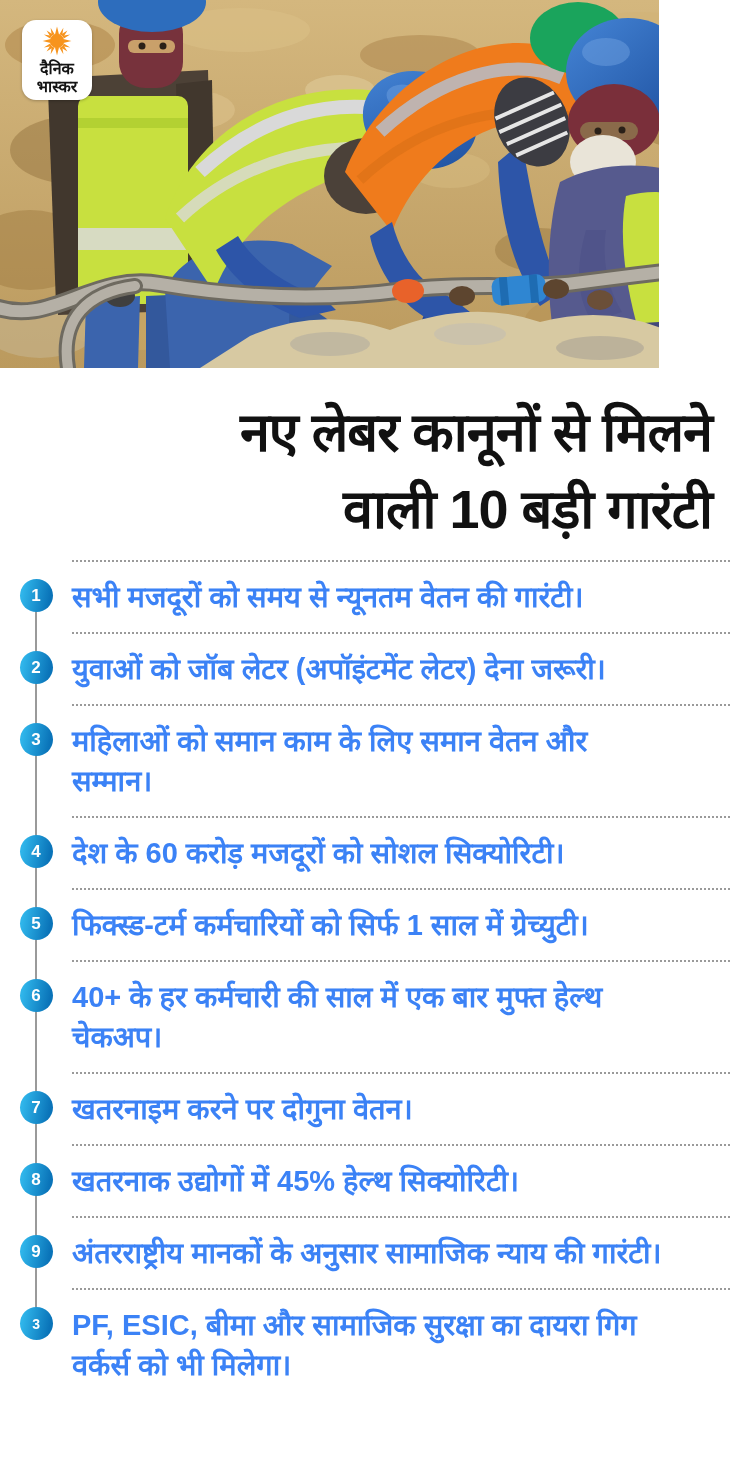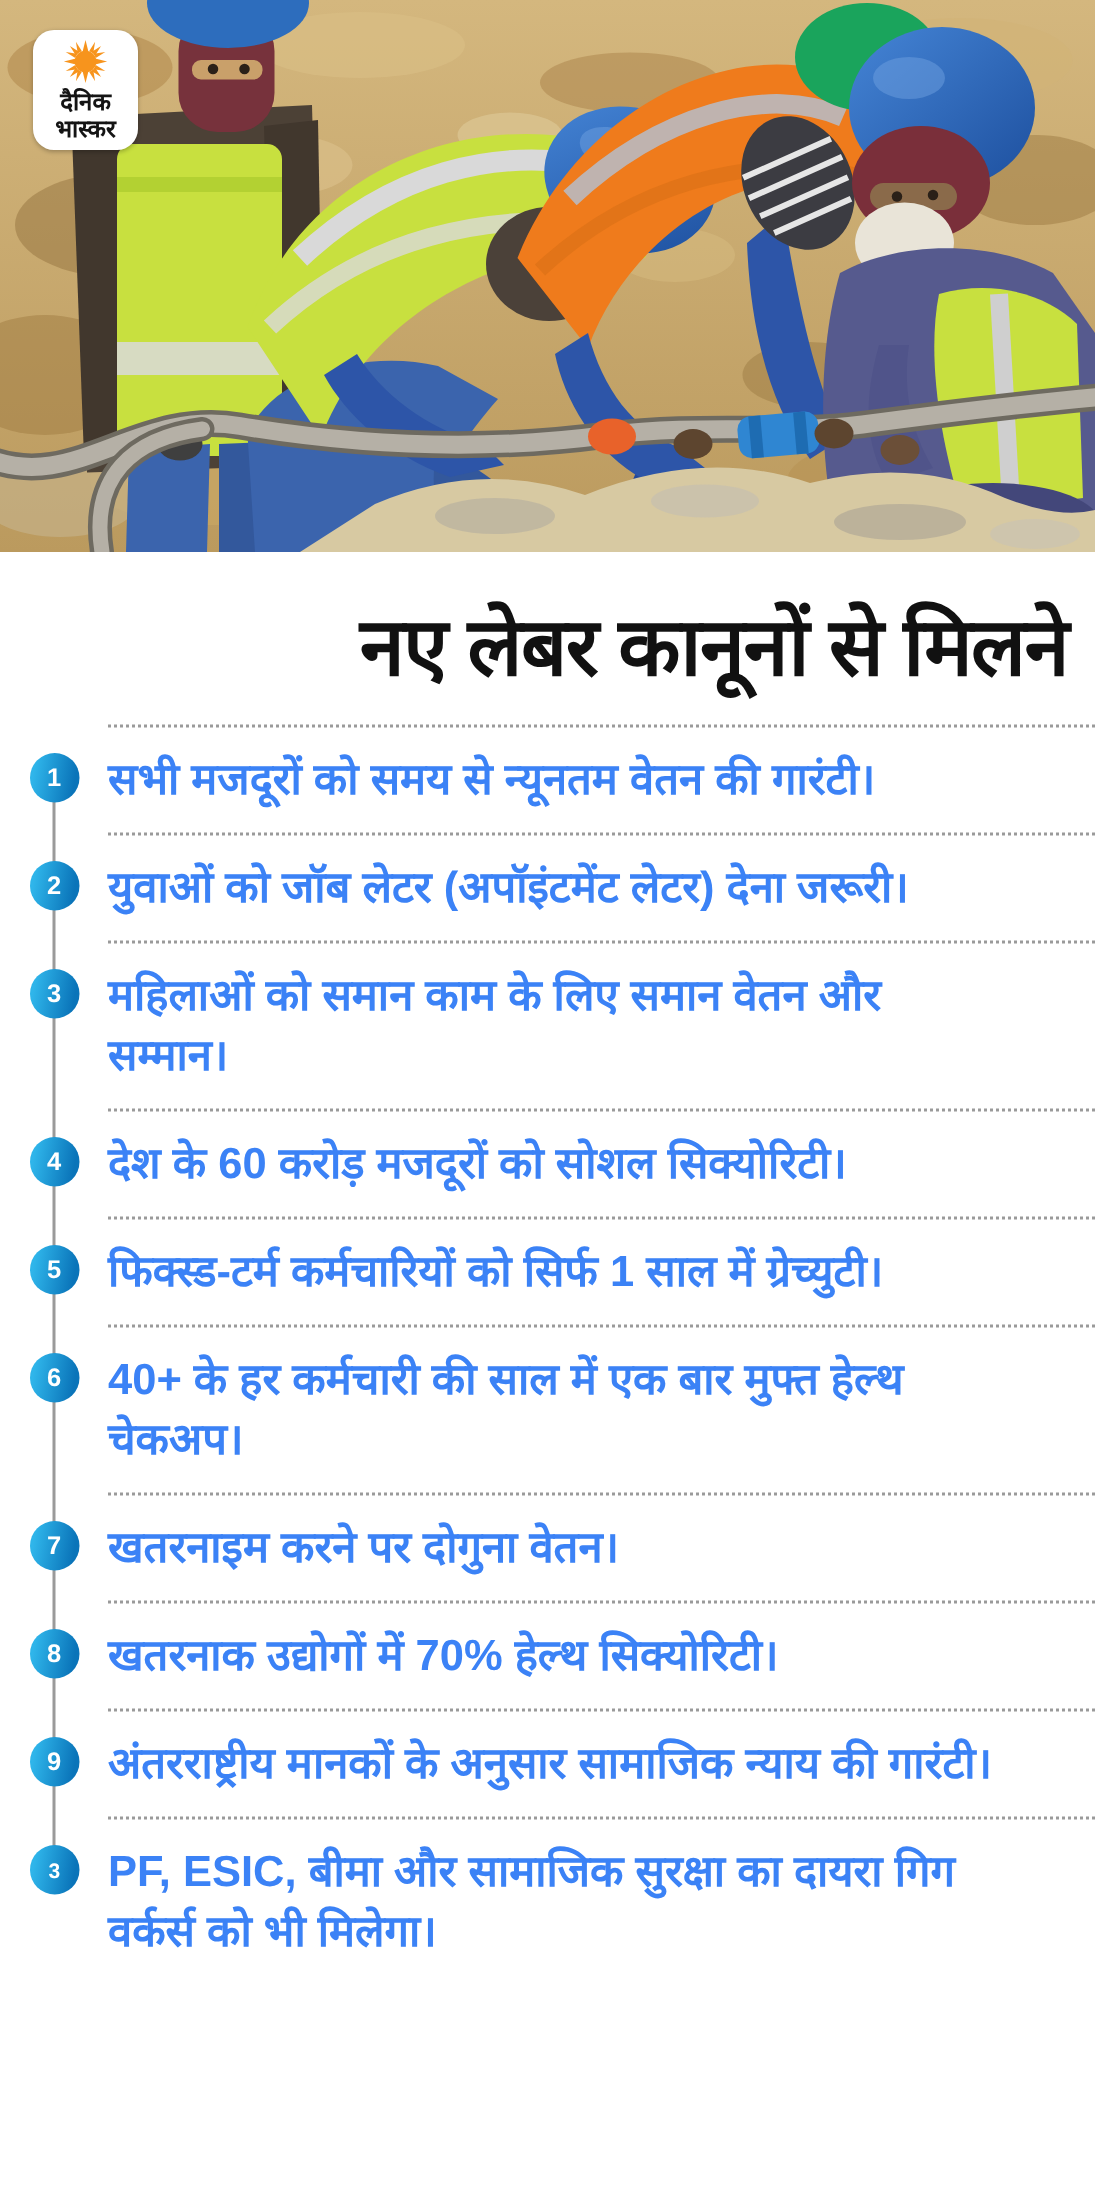--- a/index.html
+++ b/index.html
@@ -8,21 +8,21 @@
     height: 1459px;
     background: #ffffff;
     font-family: "Liberation Sans", "DejaVu Sans", sans-serif;
     overflow: hidden;
     position: relative;
   }
 
   
   .photo {
     position: relative;
-    width: 730px;
+    width: 659px;
     height: 368px;
     overflow: hidden;
     background: #c7a265;
   }
   .photo svg { display: block; width: 730px; height: 368px; }
 
   .logo {
     position: absolute;
     left: 22px; top: 20px;
     width: 70px; height: 80px;
@@ -252,20 +252,21 @@
       </g>
     </svg>
     <span class="brand-line">दैनिक</span>
     <span class="brand-line">भास्कर</span>
   </div>
 </div>
 
 <div class="title-block">
   <h1>
     <span>नए लेबर कानूनों से मिलने</span>
+    <span>वाली 10 बड़ी गारंटी</span>
   </h1>
 </div>
 
 <div class="list">
   <div class="connector" style="top: 35.5px; height: 728px;"></div>
 
   <div class="row">
     <div class="badge-col">
       <div class="badge">1</div>
     </div>
@@ -326,21 +327,21 @@
     <div class="text-col">
       <p class="item-text">खतरनाइम करने पर दोगुना वेतन।</p>
     </div>
   </div>
 
   <div class="row">
     <div class="badge-col">
       <div class="badge">8</div>
     </div>
     <div class="text-col">
-      <p class="item-text">खतरनाक उद्योगों में 70% हेल्थ सिक्योरिटी।</p>
+      <p class="item-text">खतरनाक उद्योगों में 45% हेल्थ सिक्योरिटी।</p>
     </div>
   </div>
 
   <div class="row">
     <div class="badge-col">
       <div class="badge">9</div>
     </div>
     <div class="text-col">
       <p class="item-text">अंतरराष्ट्रीय मानकों के अनुसार सामाजिक न्याय की गारंटी।</p>
     </div>

